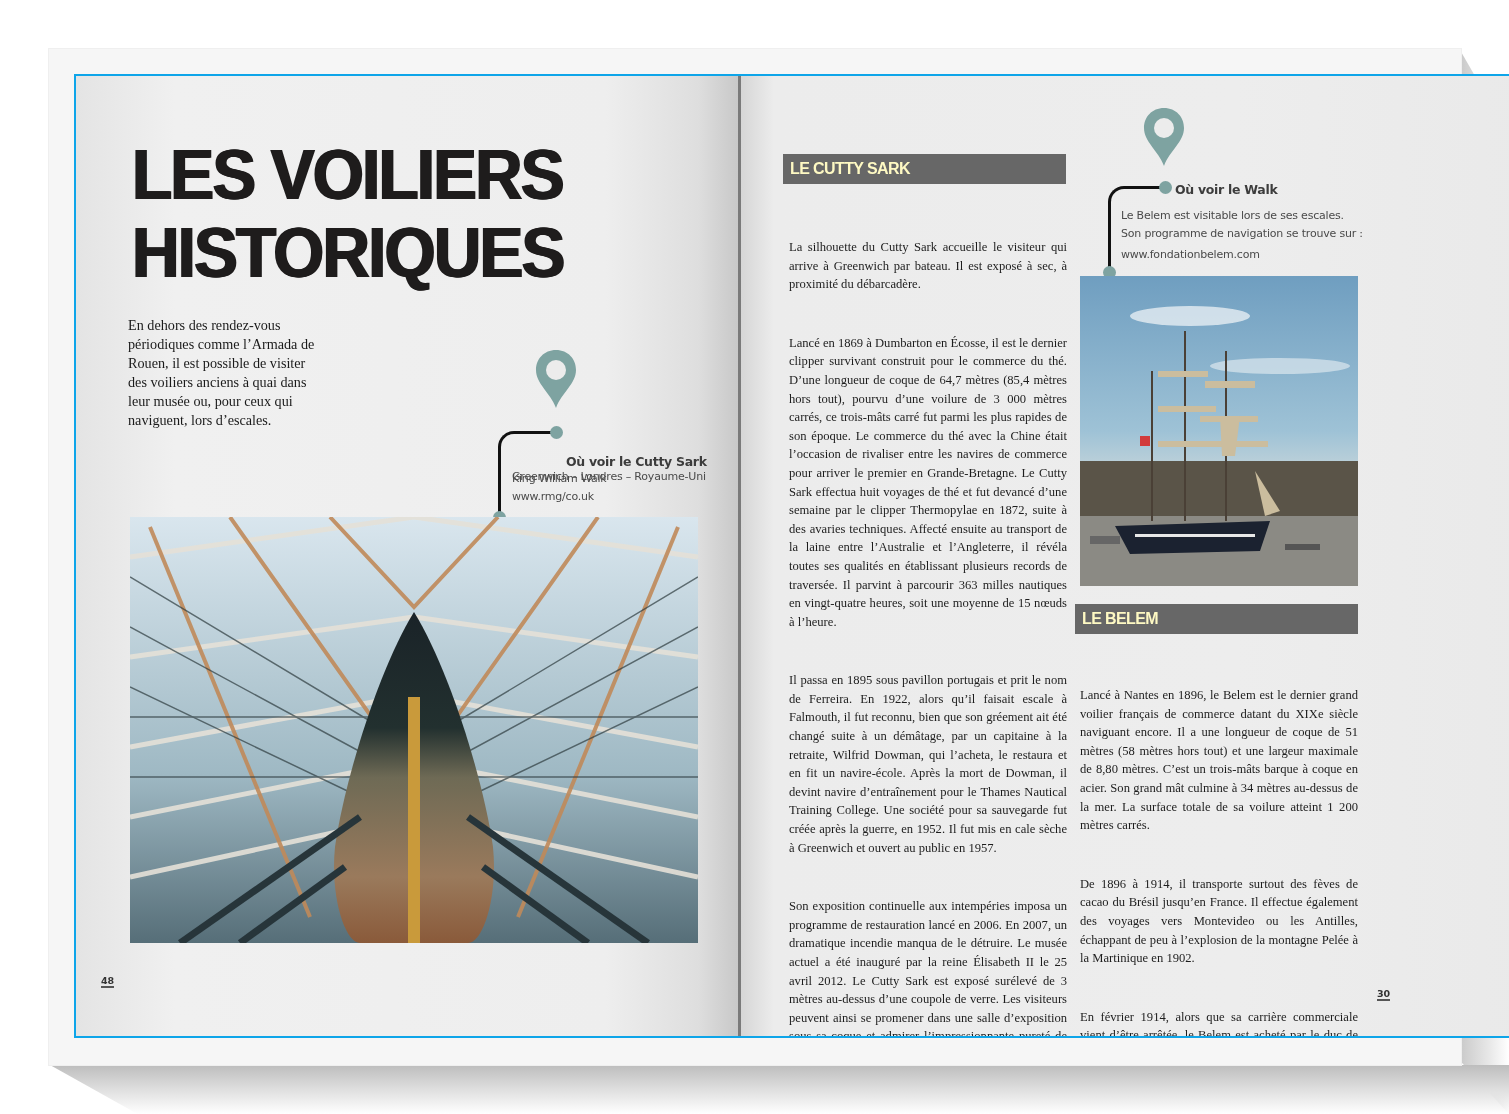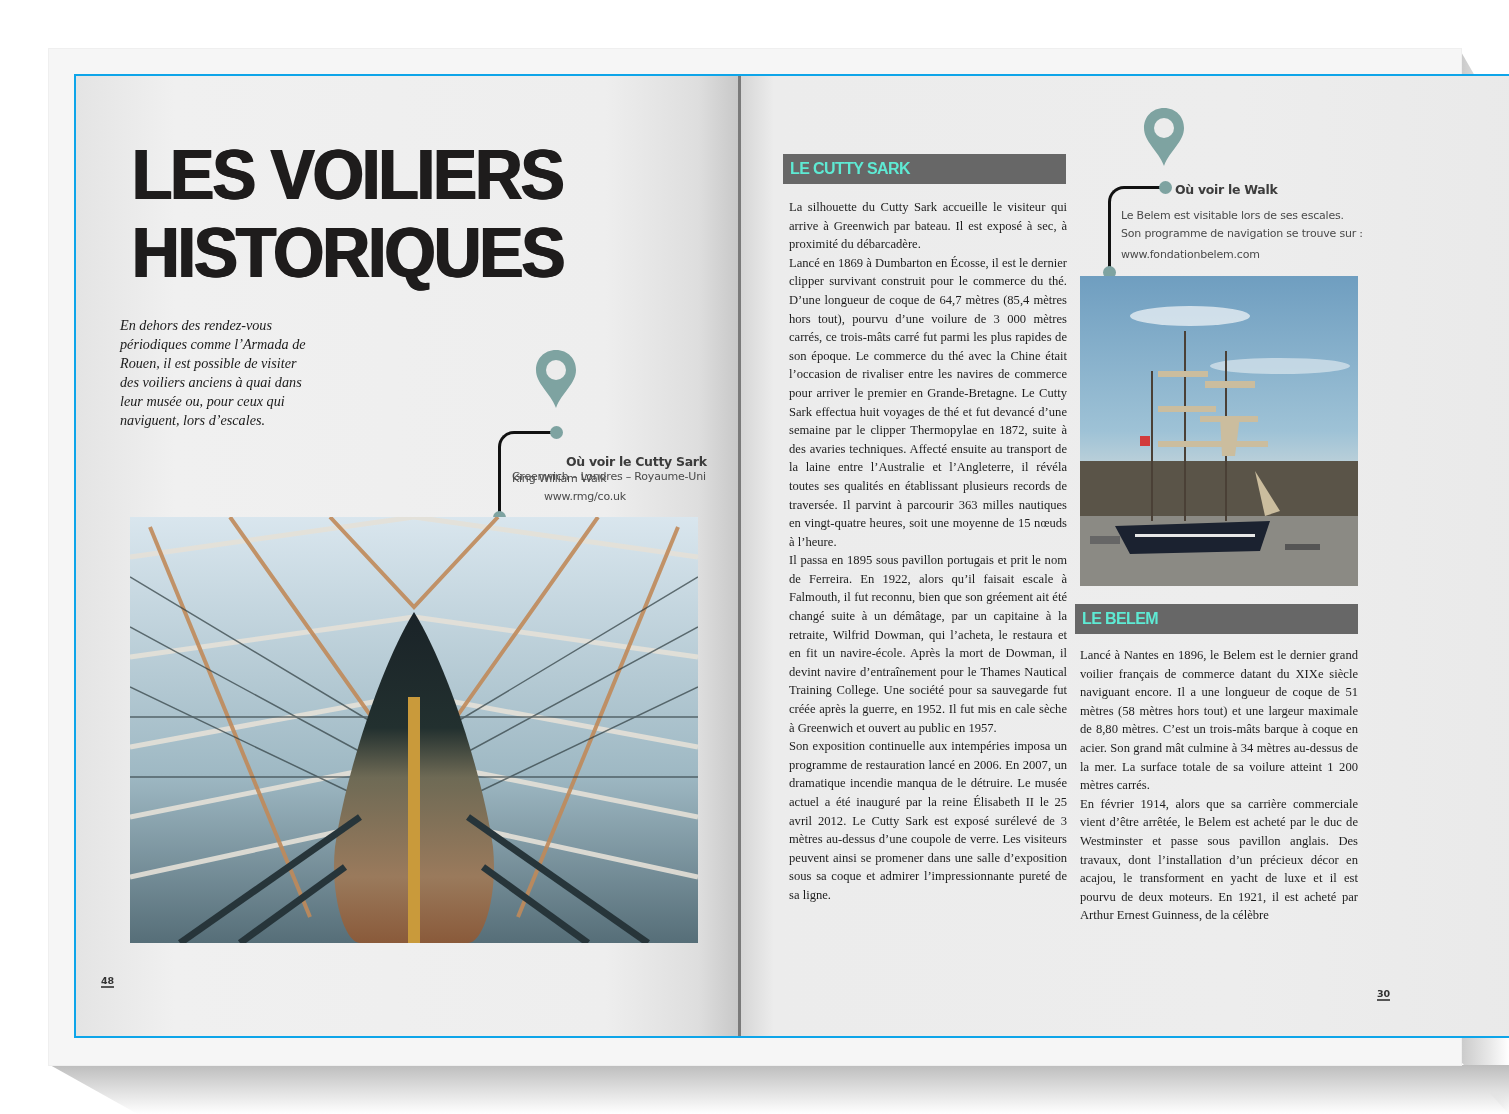--- a/index.html
+++ b/index.html
@@ -45,22 +45,22 @@
 
   
   .main-title {
     position: absolute; left: 56px; top: 60px; width: 520px;
     font-family: "Liberation Sans", sans-serif; font-weight: 900;
     font-size: 70px; line-height: 78px; letter-spacing: -2px;
     color: #1e1c1c; transform: scaleX(0.94); transform-origin: left;
     text-shadow: 1px 0 0 #1e1c1c, -1px 0 0 #1e1c1c;
   }
   .intro {
-    position: absolute; left: 44px; top: 240px; width: 190px;
-    font-style: italic; font-size: 14.2px; line-height: 19px; color: #1a1a1a;
+    position: absolute; left: 52px; top: 240px; width: 190px;
+    font-size: 14.2px; line-height: 19px; color: #1a1a1a;
   }
 
   .pin { position: absolute; width: 44px; height: 62px; }
   .locator-line {
     position: absolute; border-left: 3px solid #111; border-top: 3px solid #111;
     border-top-left-radius: 16px;
   }
   .dot { position: absolute; width: 13px; height: 13px; border-radius: 50%; background: #7ea3a1; }
   .loc-title {
     position: absolute; font-family: "DejaVu Sans", sans-serif; font-weight: bold;
@@ -77,28 +77,28 @@
   .page-num {
     position: absolute; font-family: "DejaVu Sans", sans-serif; font-weight: bold;
     font-size: 9.5px; color: #333;
     border-bottom: 2px solid #555; padding-bottom: 0; text-align: right;
   }
 
   
   .section-bar {
     position: absolute; height: 30px; background: #676767;
     font-family: "Liberation Sans", sans-serif; font-weight: 900;
-    color: #5eead4; font-size: 16px; line-height: 30px; padding-left: 7px;
+    color: #fef9c3; font-size: 16px; line-height: 30px; padding-left: 7px;
     letter-spacing: -0.6px;
   }
   .body-text {
     position: absolute; font-size: 12.6px; line-height: 18.6px; color: #1d1d1d;
     text-align: justify; hyphens: auto;
   }
-  .body-text p { text-indent: 0; }
+  .body-text p { text-indent: 0; margin-top: 40px; }
 </style>
 </head>
 <body>
 
 <div class="shadow-right"></div>
 <div class="shadow-bottom"></div>
 
 <div class="frame">
 </div>
 
@@ -115,21 +115,21 @@
     <svg class="pin" style="left:458px; top:272px;" viewBox="0 0 44 62">
       <path d="M22 2 C10 2 2 11 2 22 C2 36 16 44 22 60 C28 44 42 36 42 22 C42 11 34 2 22 2 Z" fill="#7ea3a1"></path>
       <circle cx="22" cy="22" r="10" fill="#ececec"></circle>
     </svg>
     <div class="locator-line" style="left:422px; top:355px; width:58px; height:86px;"></div>
     <div class="dot" style="left:474px; top:350px;"></div>
     <div class="dot" style="left:417px; top:435px;"></div>
     <div class="loc-title" style="left:490px; top:350px;margin-top:28px;">Où voir le Cutty Sark</div>
     <div class="loc-line" style="left:436px; top:396px;">King William Walk</div>
     <div class="loc-line" style="left:436px; top:394px;">Greenwich – Londres – Royaume-Uni</div>
-    <div class="loc-line" style="left:436px; top:414px;margin-left:32px;">www.rmg/co.uk</div>
+    <div class="loc-line" style="left:436px; top:414px;">www.rmg/co.uk</div>
 
     <div class="photo" style="left:54px; top:441px; width:568px; height:426px;">
       <svg viewBox="0 0 568 426" preserveAspectRatio="none">
         <defs>
           <linearGradient id="sky1" x1="0" y1="0" x2="0" y2="1">
             <stop offset="0" stop-color="#d9e6ee"></stop>
             <stop offset="0.6" stop-color="#9fb9c4"></stop>
             <stop offset="1" stop-color="#566e78"></stop>
           </linearGradient>
           <linearGradient id="hull" x1="0" y1="0" x2="0" y2="1">
@@ -237,18 +237,19 @@
         <rect x="55" y="258" width="120" height="3" fill="#e8e8e8"></rect>
         <rect x="205" y="268" width="35" height="6" fill="#555"></rect>
         <rect x="10" y="260" width="30" height="8" fill="#666"></rect>
       </svg>
     </div>
 
     <div class="section-bar" style="left:334px; top:528px; width:283px;">LE BELEM</div>
 
     <div class="body-text" style="left:339px; top:570px; width:278px;">
       <p>Lancé à Nantes en 1896, le Belem est le dernier grand voilier français de commerce datant du XIXe siècle naviguant encore. Il a une longueur de coque de 51 mètres (58 mètres hors tout) et une largeur maximale de 8,80 mètres. C’est un trois-mâts barque à coque en acier. Son grand mât culmine à 34 mètres au-dessus de la mer. La surface totale de sa voilure atteint 1 200 mètres carrés.</p>
+      <p>De 1896 à 1914, il transporte surtout des fèves de cacao du Brésil jusqu’en France. Il effectue également des voyages vers Montevideo ou les Antilles, échappant de peu à l’explosion de la montagne Pelée à la Martinique en 1902.</p>
       <p>En février 1914, alors que sa carrière commerciale vient d’être arrêtée, le Belem est acheté par le duc de Westminster et passe sous pavillon anglais. Des travaux, dont l’installation d’un précieux décor en acajou, le transforment en yacht de luxe et il est pourvu de deux moteurs. En 1921, il est acheté par Arthur Ernest Guinness, de la célèbre</p>
     </div>
 
     <div class="page-num" style="left:636px; top:912px;">30</div>
   </div>
 </div>
 
 </body></html>

